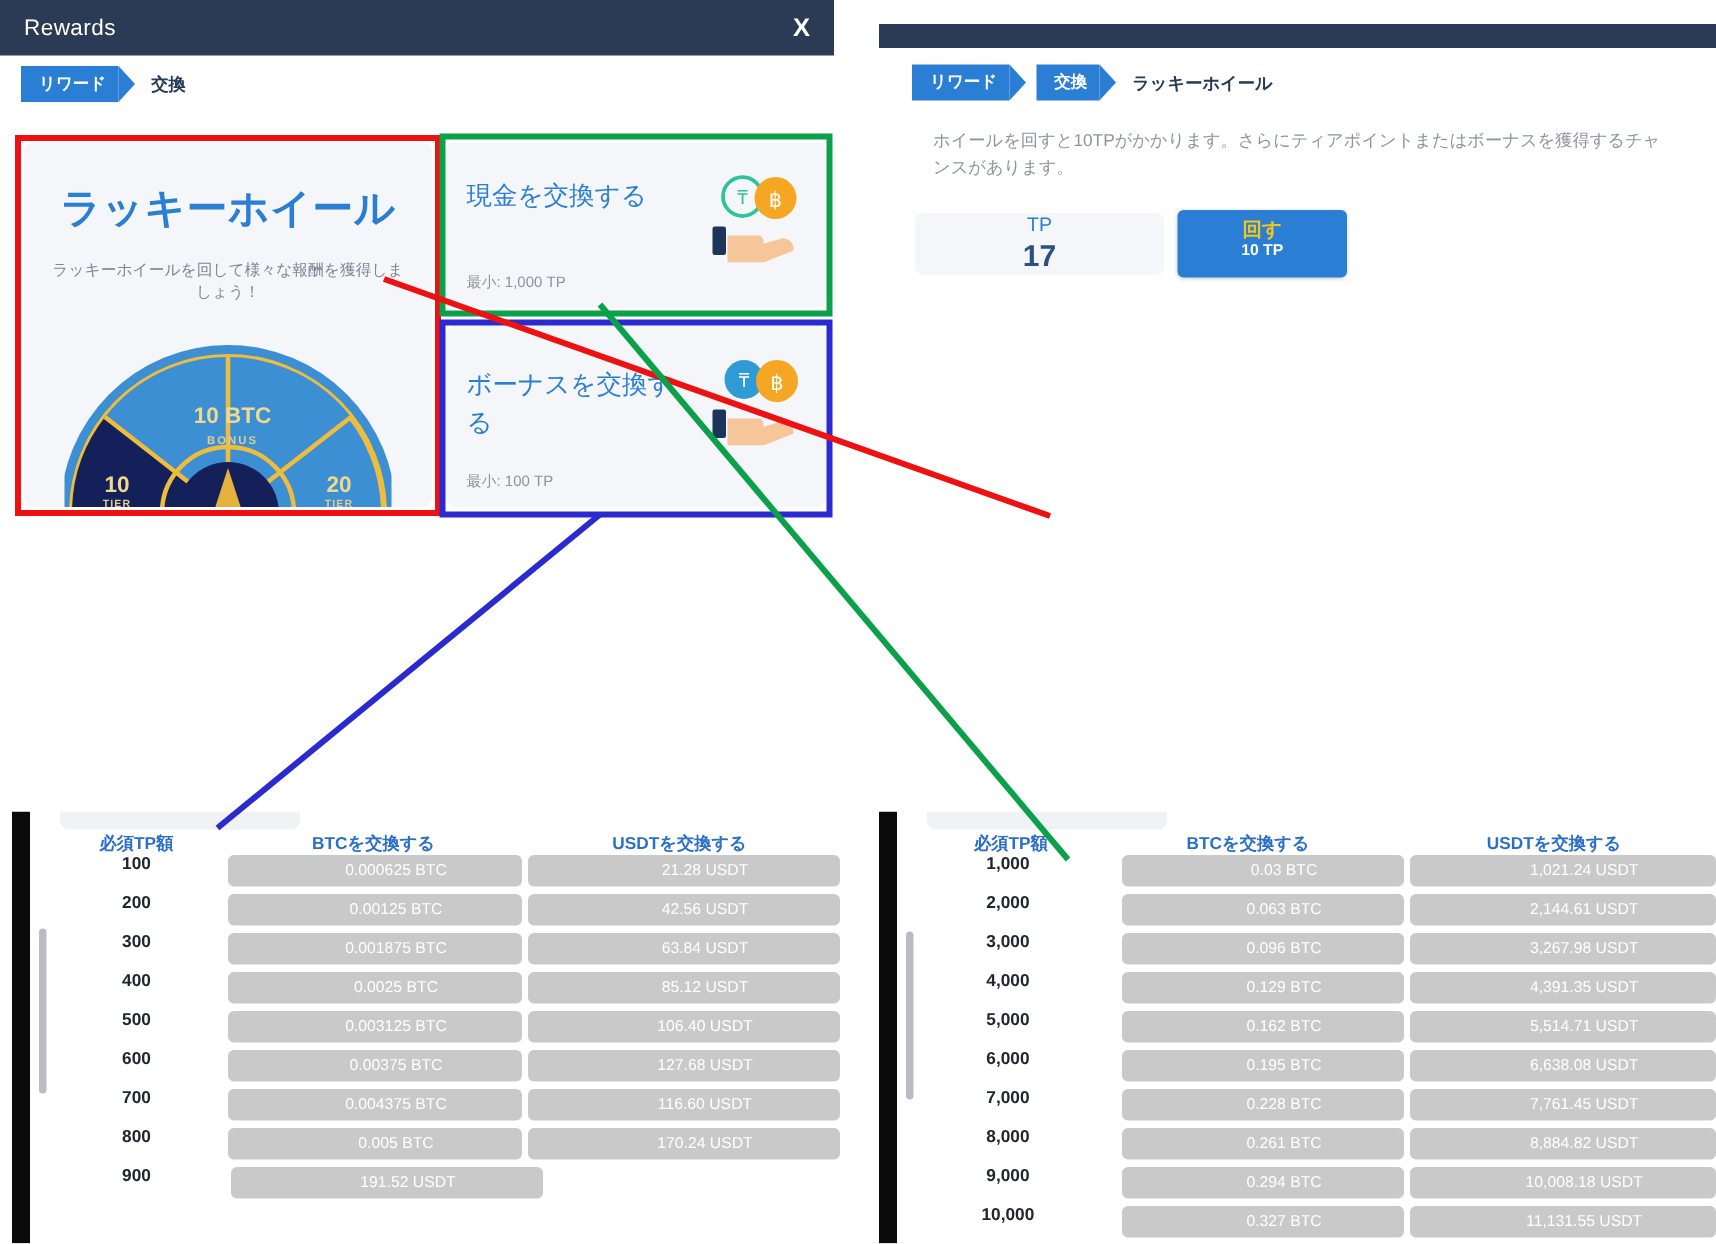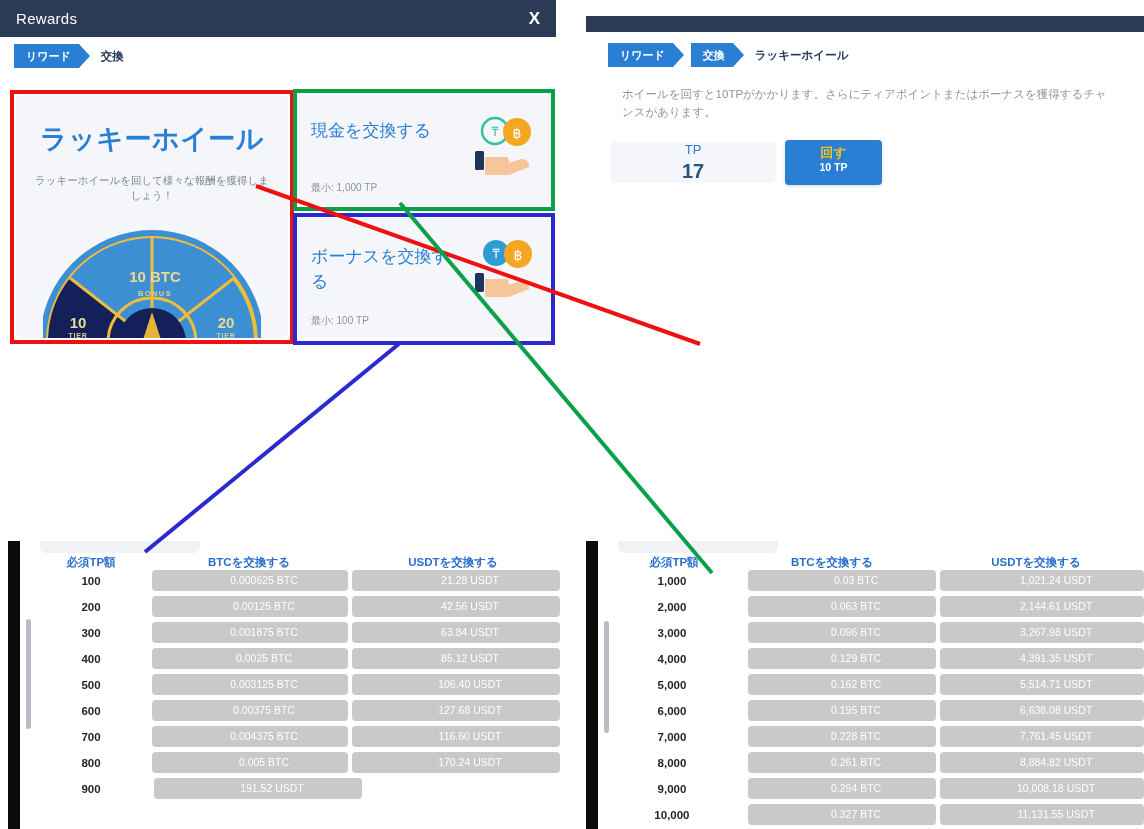--- a/index.html
+++ b/index.html
@@ -63,40 +63,40 @@
     font-size:11.5px; color:#8e949e; line-height:1.55;
   }
   #tp-box{
     position:absolute; left:24px; top:142px; width:166px; height:41px;
     background:#f4f6f9; border-radius:5px; display:flex; align-items:center;
     padding:0 14px; justify-content:space-between;flex-direction:column;
   }
   #tp-box .lbl{ font-size:13px; color:#2a7fd4; }
   #tp-box .val{ font-size:20px; color:#2b5180; font-weight:600; }
   #spin-btn{
-    position:absolute; left:199px; top:140px; width:97px; height:45px;
+    position:absolute; left:199px; top:140px; width:113px; height:45px;
     background:#2a7fd4; border-radius:4px; text-align:center; padding-top:5px;
     box-shadow:0 1px 3px rgba(0,0,0,.18); cursor:pointer;
   }
   #spin-btn .l1{ color:#f5c518; font-size:13px; font-weight:700; line-height:1.25;}
   #spin-btn .l2{ color:#fff; font-size:10.5px; font-weight:700;}
 
   
   .bottom{ position:absolute; top:541px; height:288px; background:#fff; overflow:hidden;}
   #bottom-left{ left:0; width:586px; }
   #bottom-right{ left:586px; width:558px; }
   .darkbar{ position:absolute; top:0; width:12px; height:288px; background:#0b0b0b; }
   #bl-dark{ left:8px; }
   #br-dark{ left:0px; }
   .sbar{ position:absolute; width:5px; border-radius:3px; background:#b9bcc4;}
 
   .tbl{ position:absolute; top:0; width:100%; }
   .tbl .hdr{ display:flex; padding-top:14px;}
   .tbl .hdr div{ font-size:11.5px; font-weight:700; color:#2a6fc9; text-align:center;}
-  .tbl .row{ display:flex; align-items:center; margin-bottom:5px; }
+  .tbl .row{ display:flex; margin-bottom:5px; }
   .tbl .c-tp{ font-size:11.5px; font-weight:700; color:#20262e; text-align:center; }
   .pill{
     background:#c9c9c9; border-radius:4px; height:21px; line-height:21px;
     color:#ffffff; font-size:10.5px; text-align:center;padding-left:28px;
   }
   
   #bottom-left .c-tp{ width:118px; }
   #bottom-left .hdr .h0{ width:118px; }
   #bottom-left .hdr .h1{ width:198px; }
   #bottom-left .hdr .h2{ width:210px; }

